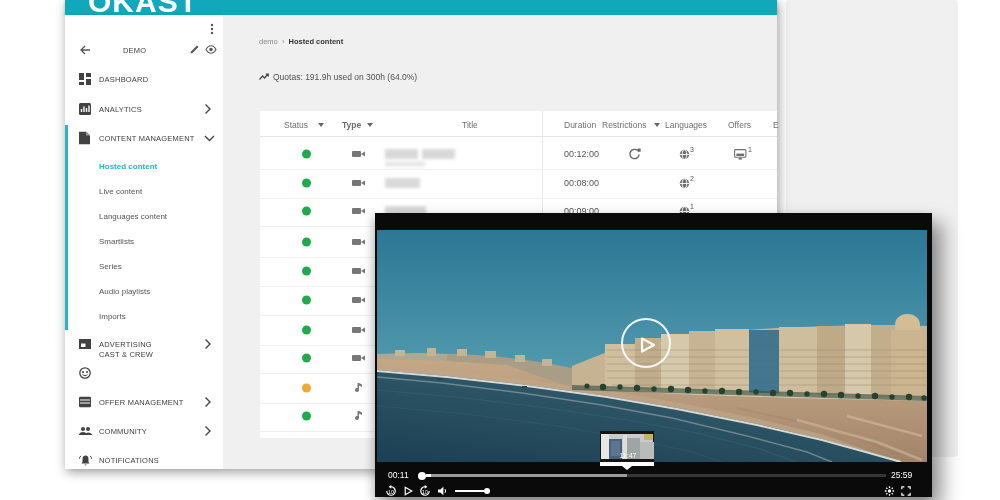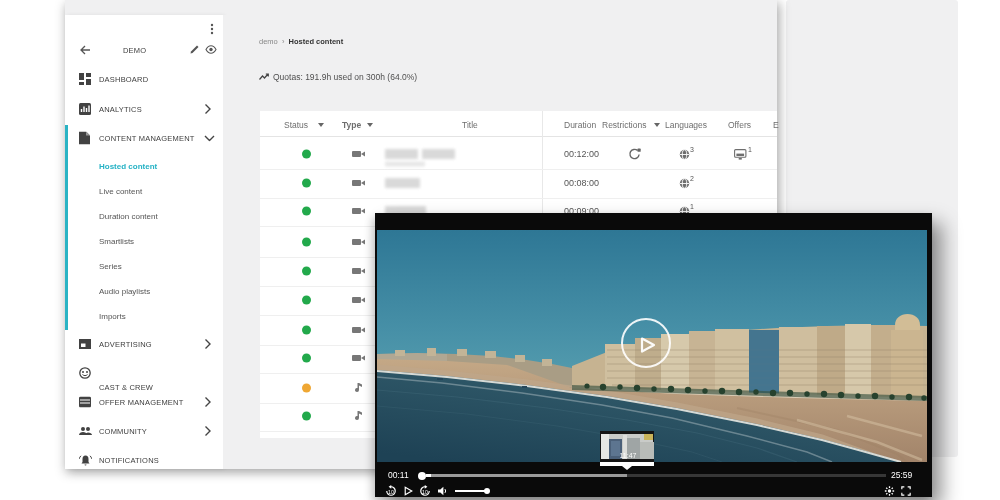--- a/index.html
+++ b/index.html
@@ -68,20 +68,23 @@
   #phead { left:42.5px; top:258.5px; width:8px; height:8px; background:#fff; border-radius:50%; }
   .cic { position:absolute; top:278px; transform:translateY(-50%); }
   #volline { left:80px; top:277px; width:32px; height:2px; background:#fff; }
   #voldot { left:109px; top:275px; width:6px; height:6px; background:#fff; border-radius:50%; }
 </style>
 </head>
 <body>
 <div class="abs" id="graypanel"></div>
 
 <div class="abs" id="app">
+  <div class="abs" id="tealbar">
+      <div class="abs" id="logo">OKAST</div>
+    </div>
 
   <div class="abs" id="sidebar">
     <div class="abs" id="tealedge"></div>
 
     <svg class="abs" style="left:141px;top:8px;" width="12" height="12" viewBox="0 0 12 12">
       <circle cx="6" cy="2" r="1.2" fill="#555"></circle>
         <circle cx="6" cy="6" r="1.2" fill="#555"></circle>
         <circle cx="6" cy="10" r="1.2" fill="#555"></circle>
       </svg>
 
@@ -118,41 +121,41 @@
       <path d="M0 0h7l4 4v9H0z" fill="#424242"></path>
         <path d="M7 0l4 4H7z" fill="#9a9a9a"></path>
       </svg>
     <div class="mi" style="top:123px;">CONTENT MANAGEMENT</div>
     <svg class="chev" style="top:123px;" width="11" height="7" viewBox="0 0 11 7">
       <path d="M1 1.5 5.5 6 10 1.5" stroke="#444" stroke-width="1.4" fill="none"></path>
       </svg>
 
     <div class="sub" style="top:151px;color:#25b2c5;font-weight:bold;">Hosted content</div>
     <div class="sub" style="top:176px;">Live content</div>
-    <div class="sub" style="top:201px;">Duration content</div>
+    <div class="sub" style="top:201px;">Languages content</div>
     <div class="sub" style="top:226px;">Smartlists</div>
     <div class="sub" style="top:251px;">Series</div>
     <div class="sub" style="top:276px;">Audio playlists</div>
     <div class="sub" style="top:301px;">Imports</div>
 
     <svg class="ic" style="top:329px;" width="12" height="10" viewBox="0 0 12 10">
       <path d="M0 0h12v10H0z M2 4.5h4.5V8H2z" fill="#424242" fill-rule="evenodd"></path>
       </svg>
     <div class="mi" style="top:329px;">ADVERTISING</div>
     <svg class="chev" style="top:329px;" width="7" height="11" viewBox="0 0 7 11">
       <path d="M1.5 1 6 5.5 1.5 10" stroke="#444" stroke-width="1.4" fill="none"></path>
       </svg>
 
     <svg class="ic" style="top:358px;" width="12" height="12" viewBox="0 0 12 12">
       <circle cx="6" cy="6" r="5.2" fill="none" stroke="#424242" stroke-width="1.3"></circle>
       <circle cx="4" cy="5" r="1" fill="#424242"></circle>
         <circle cx="8" cy="5" r="1" fill="#424242"></circle>
       <path d="M3.5 7.5c1.5 1.5 3.5 1.5 5 0" stroke="#424242" stroke-width="1" fill="none"></path>
       </svg>
-    <div class="mi" style="top:372px;">CAST &amp; CREW</div>
+    <div class="mi" style="top:339px;">CAST &amp; CREW</div>
 
     <svg class="ic" style="top:387px;" width="12" height="11" viewBox="0 0 12 11">
       <rect x="0" y="0" width="12" height="11" rx="1.5" fill="#424242"></rect>
       <path d="M1 3.5h10M1 6.5h10" stroke="#fff" stroke-width="1.2"></path>
       </svg>
     <div class="mi" style="top:387px;">OFFER MANAGEMENT</div>
     <svg class="chev" style="top:387px;" width="7" height="11" viewBox="0 0 7 11">
       <path d="M1.5 1 6 5.5 1.5 10" stroke="#444" stroke-width="1.4" fill="none"></path>
       </svg>
 

